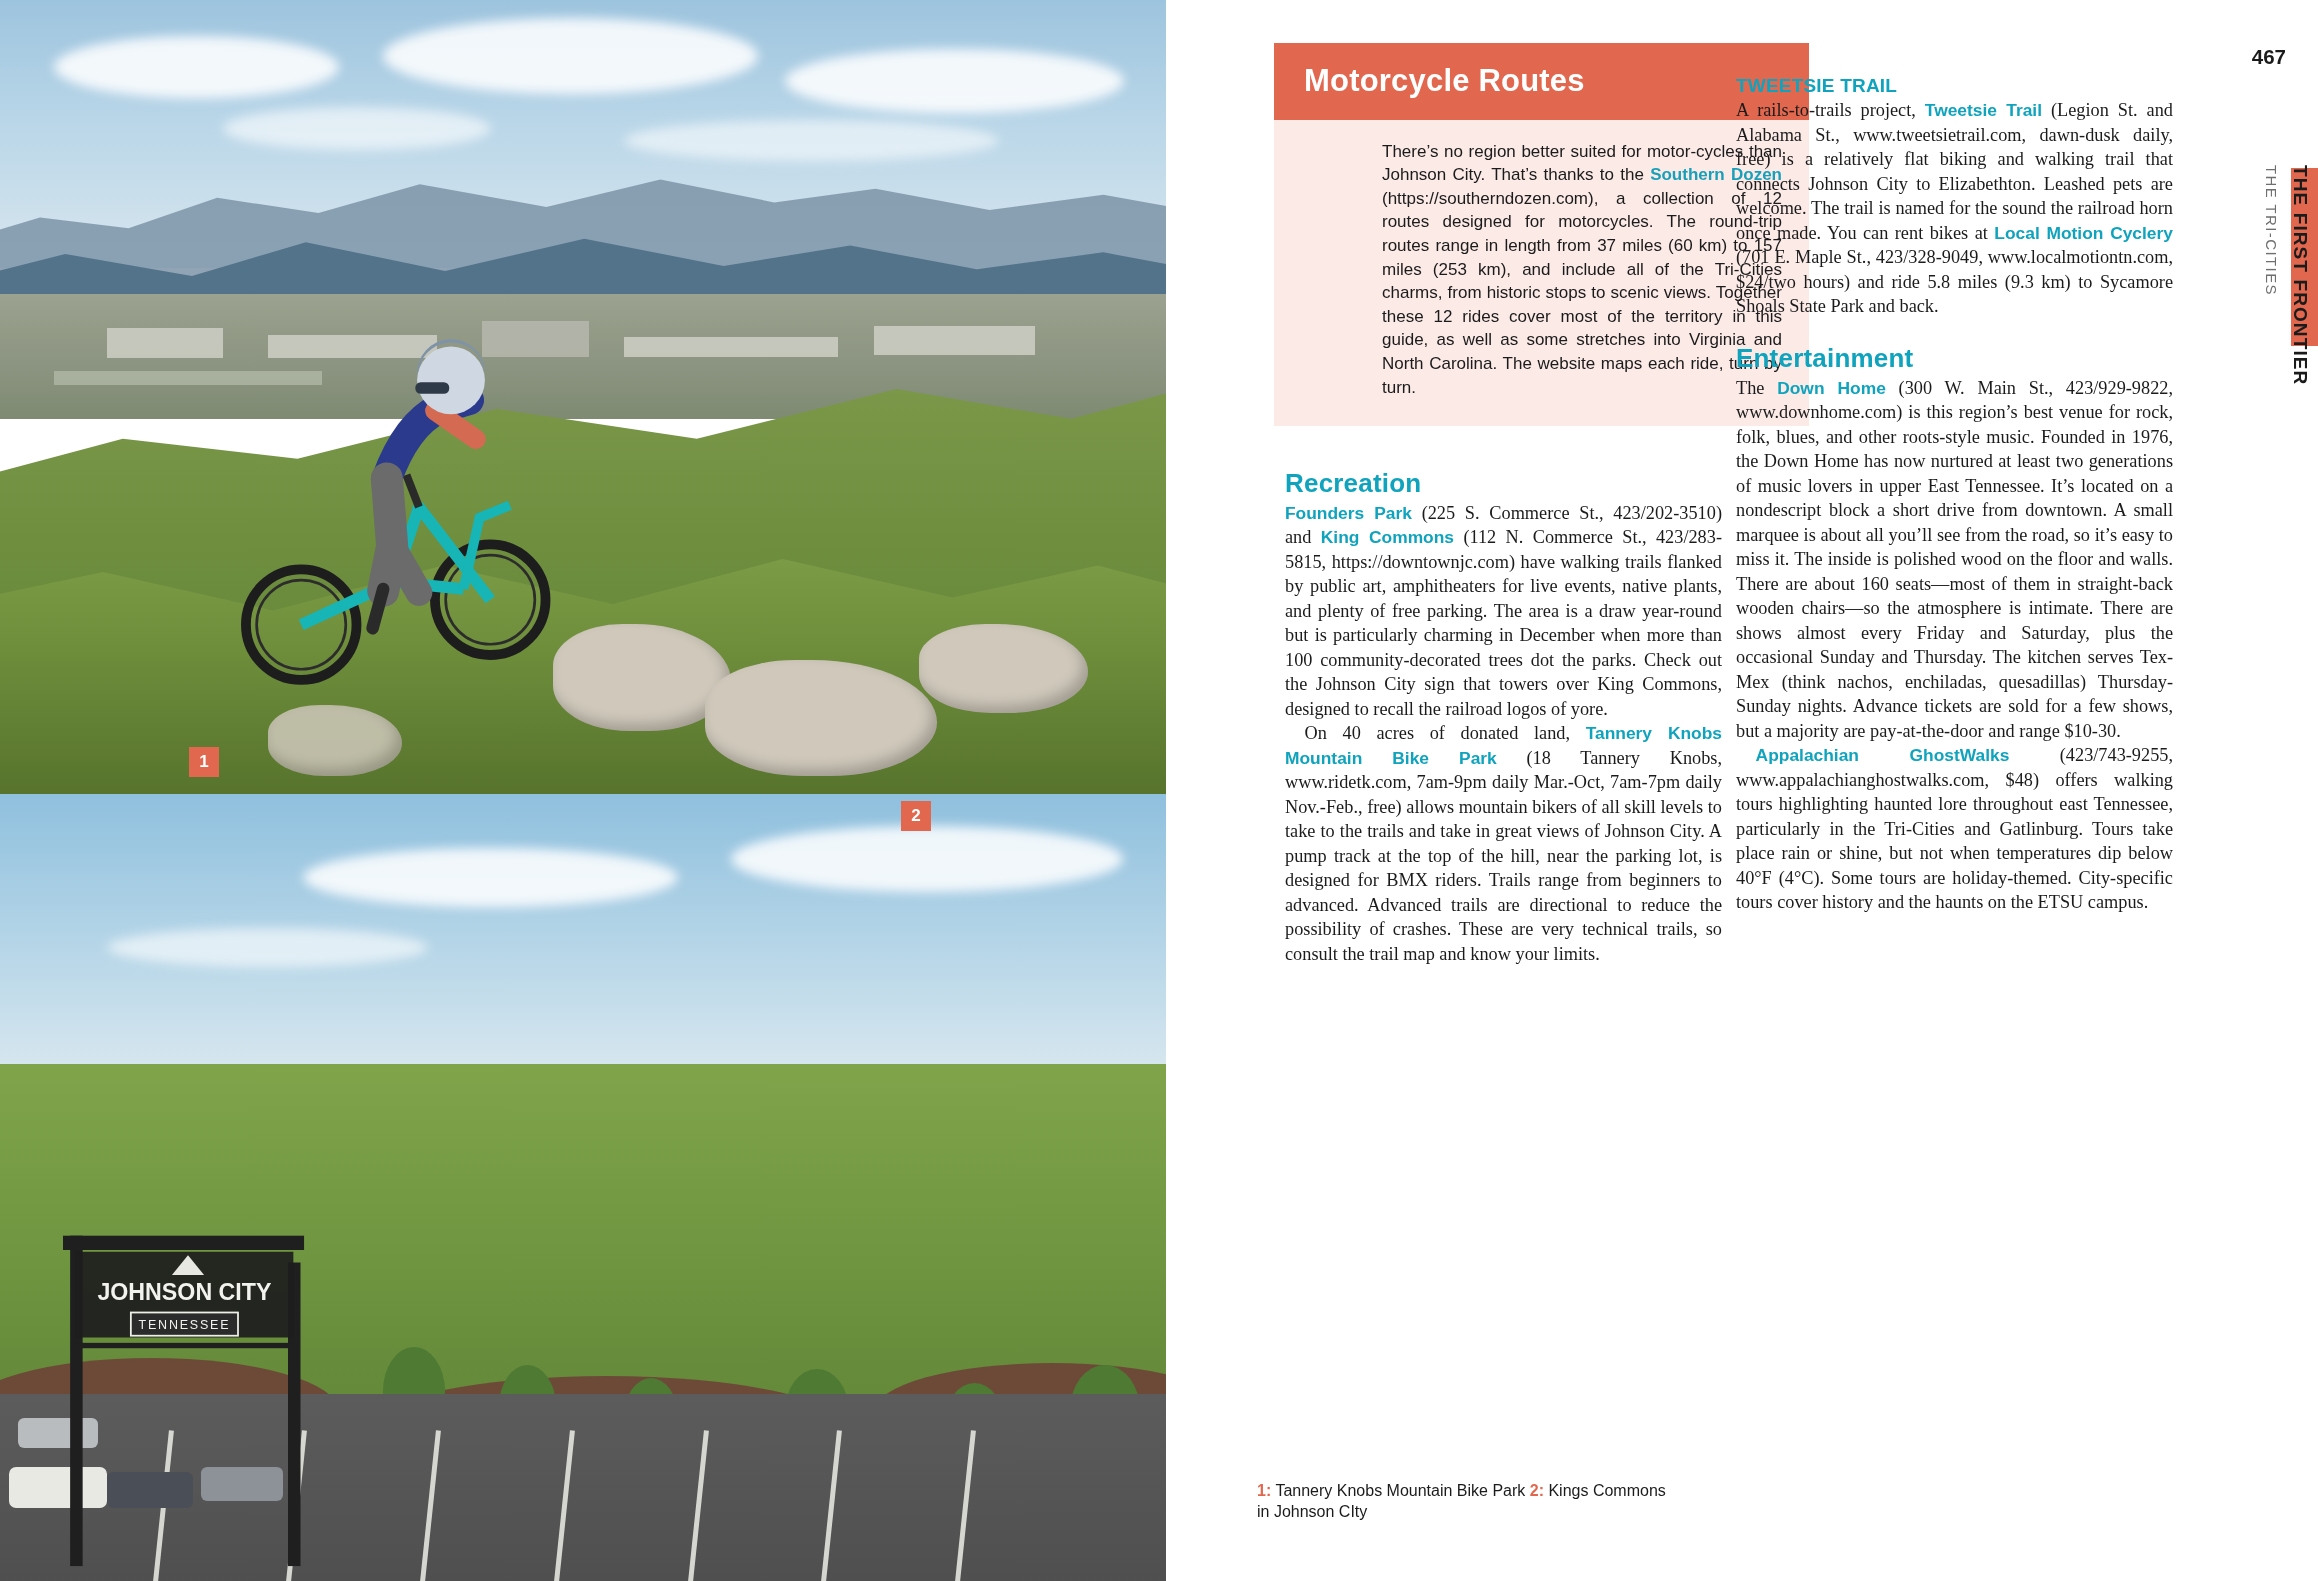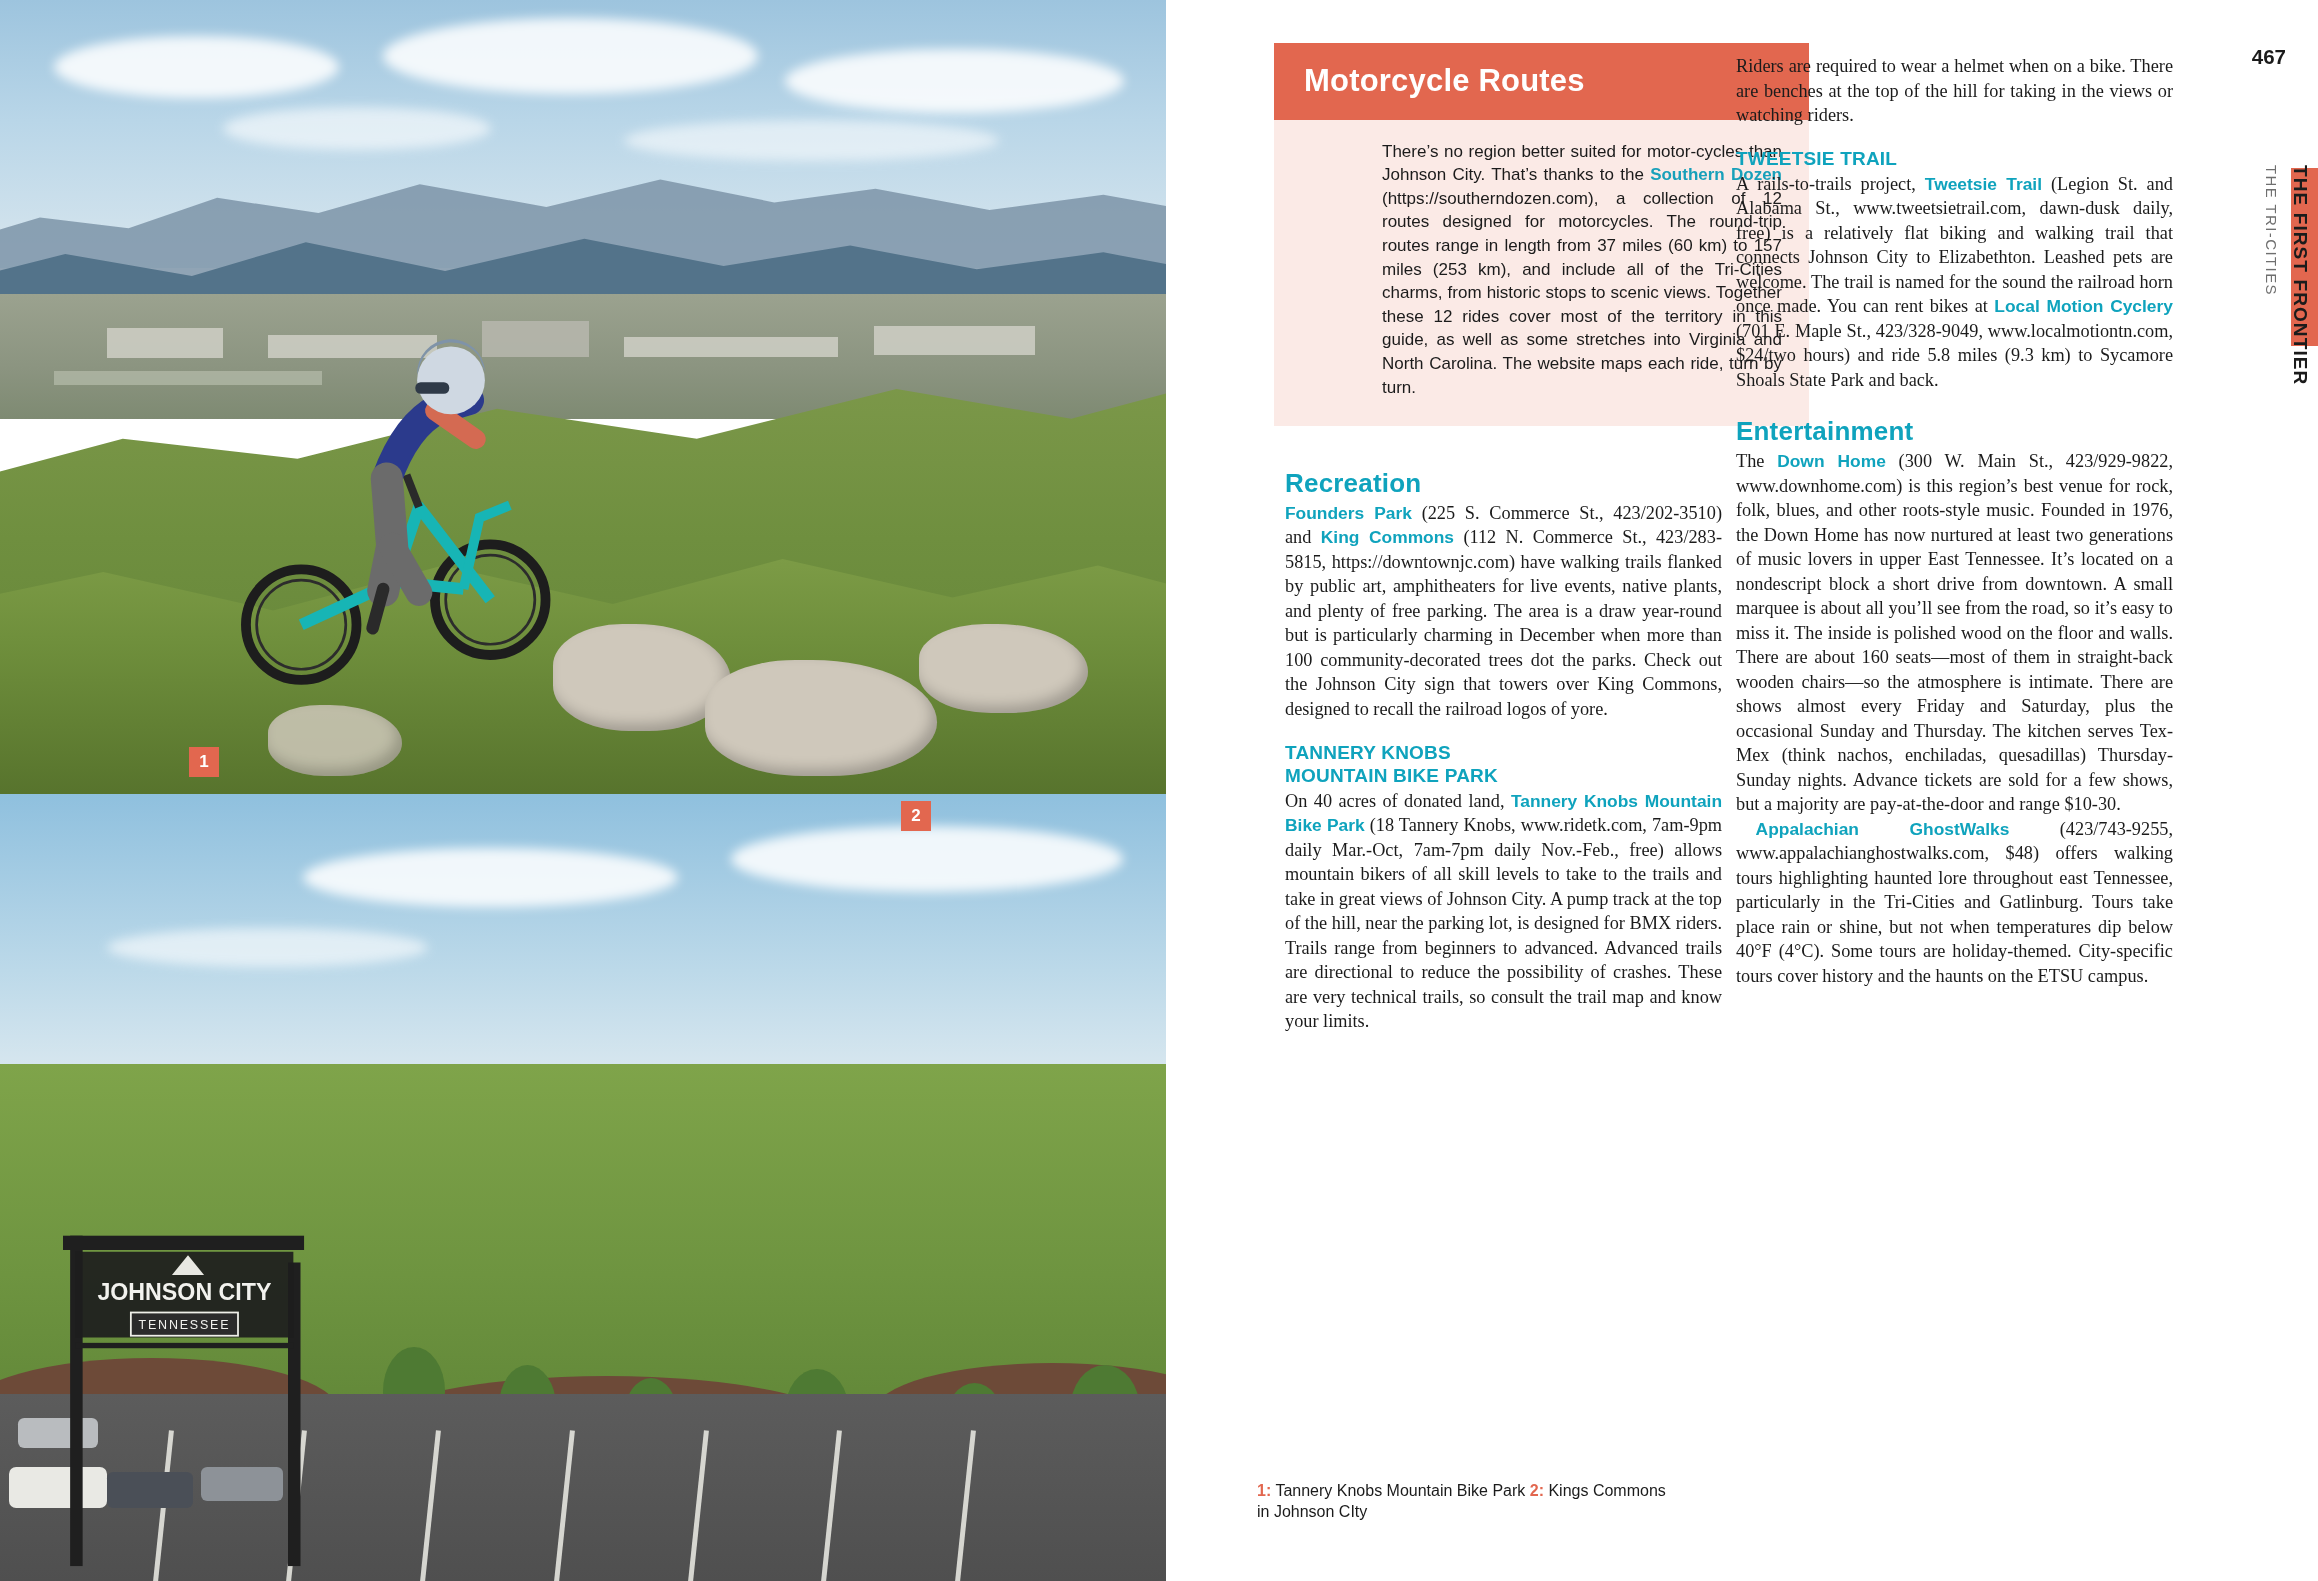--- a/index.html
+++ b/index.html
@@ -433,31 +433,28 @@
 
   <div class="mc-box">
     <div class="mc-bar">Motorcycle Routes</div>
     <div class="mc-body"><span>There’s no region better suited for motor-cycles than Johnson City. That’s thanks to the </span><b>Southern Dozen</b><span> (https://southerndozen.com), a collection of 12 routes designed for motorcycles. The round-trip routes range in length from 37 miles (60 km) to 157 miles (253 km), and include all of the Tri-Cities charms, from historic stops to scenic views. Together these 12 rides cover most of the territory in this guide, as well as some stretches into Virginia and North Carolina. The website maps each ride, turn by turn.</span></div>
   </div>
 
   <div class="col col-left" style="top: 471px;">
     <div class="sec-head">Recreation</div>
     <p class="body"><span class="teal">Founders Park</span><span> (225 S. Commerce St., 423/202-3510) and </span><span class="teal">King Commons</span><span> (112 N. Commerce St., 423/283-5815, https://downtownjc.com) have walking trails flanked by public art, amphitheaters for live events, native plants, and plenty of free parking. The area is a draw year-round but is particularly charming in December when more than 100 community-decorated trees dot the parks. Check out the Johnson City sign that towers over King Commons, designed to recall the railroad logos of yore.</span></p>
 
-    <div class="sub-head" style="white-space:pre-line;">TANNERY KNOBS
-MOUNTAIN BIKE PARK</div>
     <p class="body"><span>On 40 acres of donated land, </span><span class="teal">Tannery Knobs Mountain Bike Park</span><span> (18 Tannery Knobs, www.ridetk.com, 7am-9pm daily Mar.-Oct, 7am-7pm daily Nov.-Feb., free) allows mountain bikers of all skill levels to take to the trails and take in great views of Johnson City. A pump track at the top of the hill, near the parking lot, is designed for BMX riders. Trails range from beginners to advanced. Advanced trails are directional to reduce the possibility of crashes. These are very technical trails, so consult the trail map and know your limits.</span></p>
   </div>
 
   <div class="caption" style="top: 1480px;">
     <span class="cnum">1:</span><span> Tannery Knobs Mountain Bike Park </span><span class="cnum">2:</span><span> Kings Commons in Johnson CIty</span>
   </div>
 
   <div class="col col-right" style="top: 54px;">
-    <p class="body">Riders are required to wear a helmet when on a bike. There are benches at the top of the hill for taking in the views or watching riders.</p>
 
     <div class="sub-head">TWEETSIE TRAIL</div>
     <p class="body"><span>A rails-to-trails project, </span><span class="teal">Tweetsie Trail</span><span> (Legion St. and Alabama St., www.tweetsietrail.com, dawn-dusk daily, free) is a relatively flat biking and walking trail that connects Johnson City to Elizabethton. Leashed pets are welcome. The trail is named for the sound the railroad horn once made. You can rent bikes at </span><span class="teal">Local Motion Cyclery</span><span> (701 E. Maple St., 423/328-9049, www.localmotiontn.com, $24/two hours) and ride 5.8 miles (9.3 km) to Sycamore Shoals State Park and back.</span></p>
 
     <div class="sec-head" style="margin-top:27px;">Entertainment</div>
     <p class="body"><span>The </span><span class="teal">Down Home</span><span> (300 W. Main St., 423/929-9822, www.downhome.com) is this region’s best venue for rock, folk, blues, and other roots-style music. Founded in 1976, the Down Home has now nurtured at least two generations of music lovers in upper East Tennessee. It’s located on a nondescript block a short drive from downtown. A small marquee is about all you’ll see from the road, so it’s easy to miss it. The inside is polished wood on the floor and walls. There are about 160 seats—most of them in straight-back wooden chairs—so the atmosphere is intimate. There are shows almost every Friday and Saturday, plus the occasional Sunday and Thursday. The kitchen serves Tex-Mex (think nachos, enchiladas, quesadillas) Thursday-Sunday nights. Advance tickets are sold for a few shows, but a majority are pay-at-the-door and range $10-30.</span></p>
     <p class="body"><span class="teal">Appalachian GhostWalks</span><span> (423/743-9255, www.appalachianghostwalks.com, $48) offers walking tours highlighting haunted lore throughout east Tennessee, particularly in the Tri-Cities and Gatlinburg. Tours take place rain or shine, but not when temperatures dip below 40°F (4°C). Some tours are holiday-themed. City-specific tours cover history and the haunts on the ETSU campus.</span></p>
   </div>
 </div>
 

